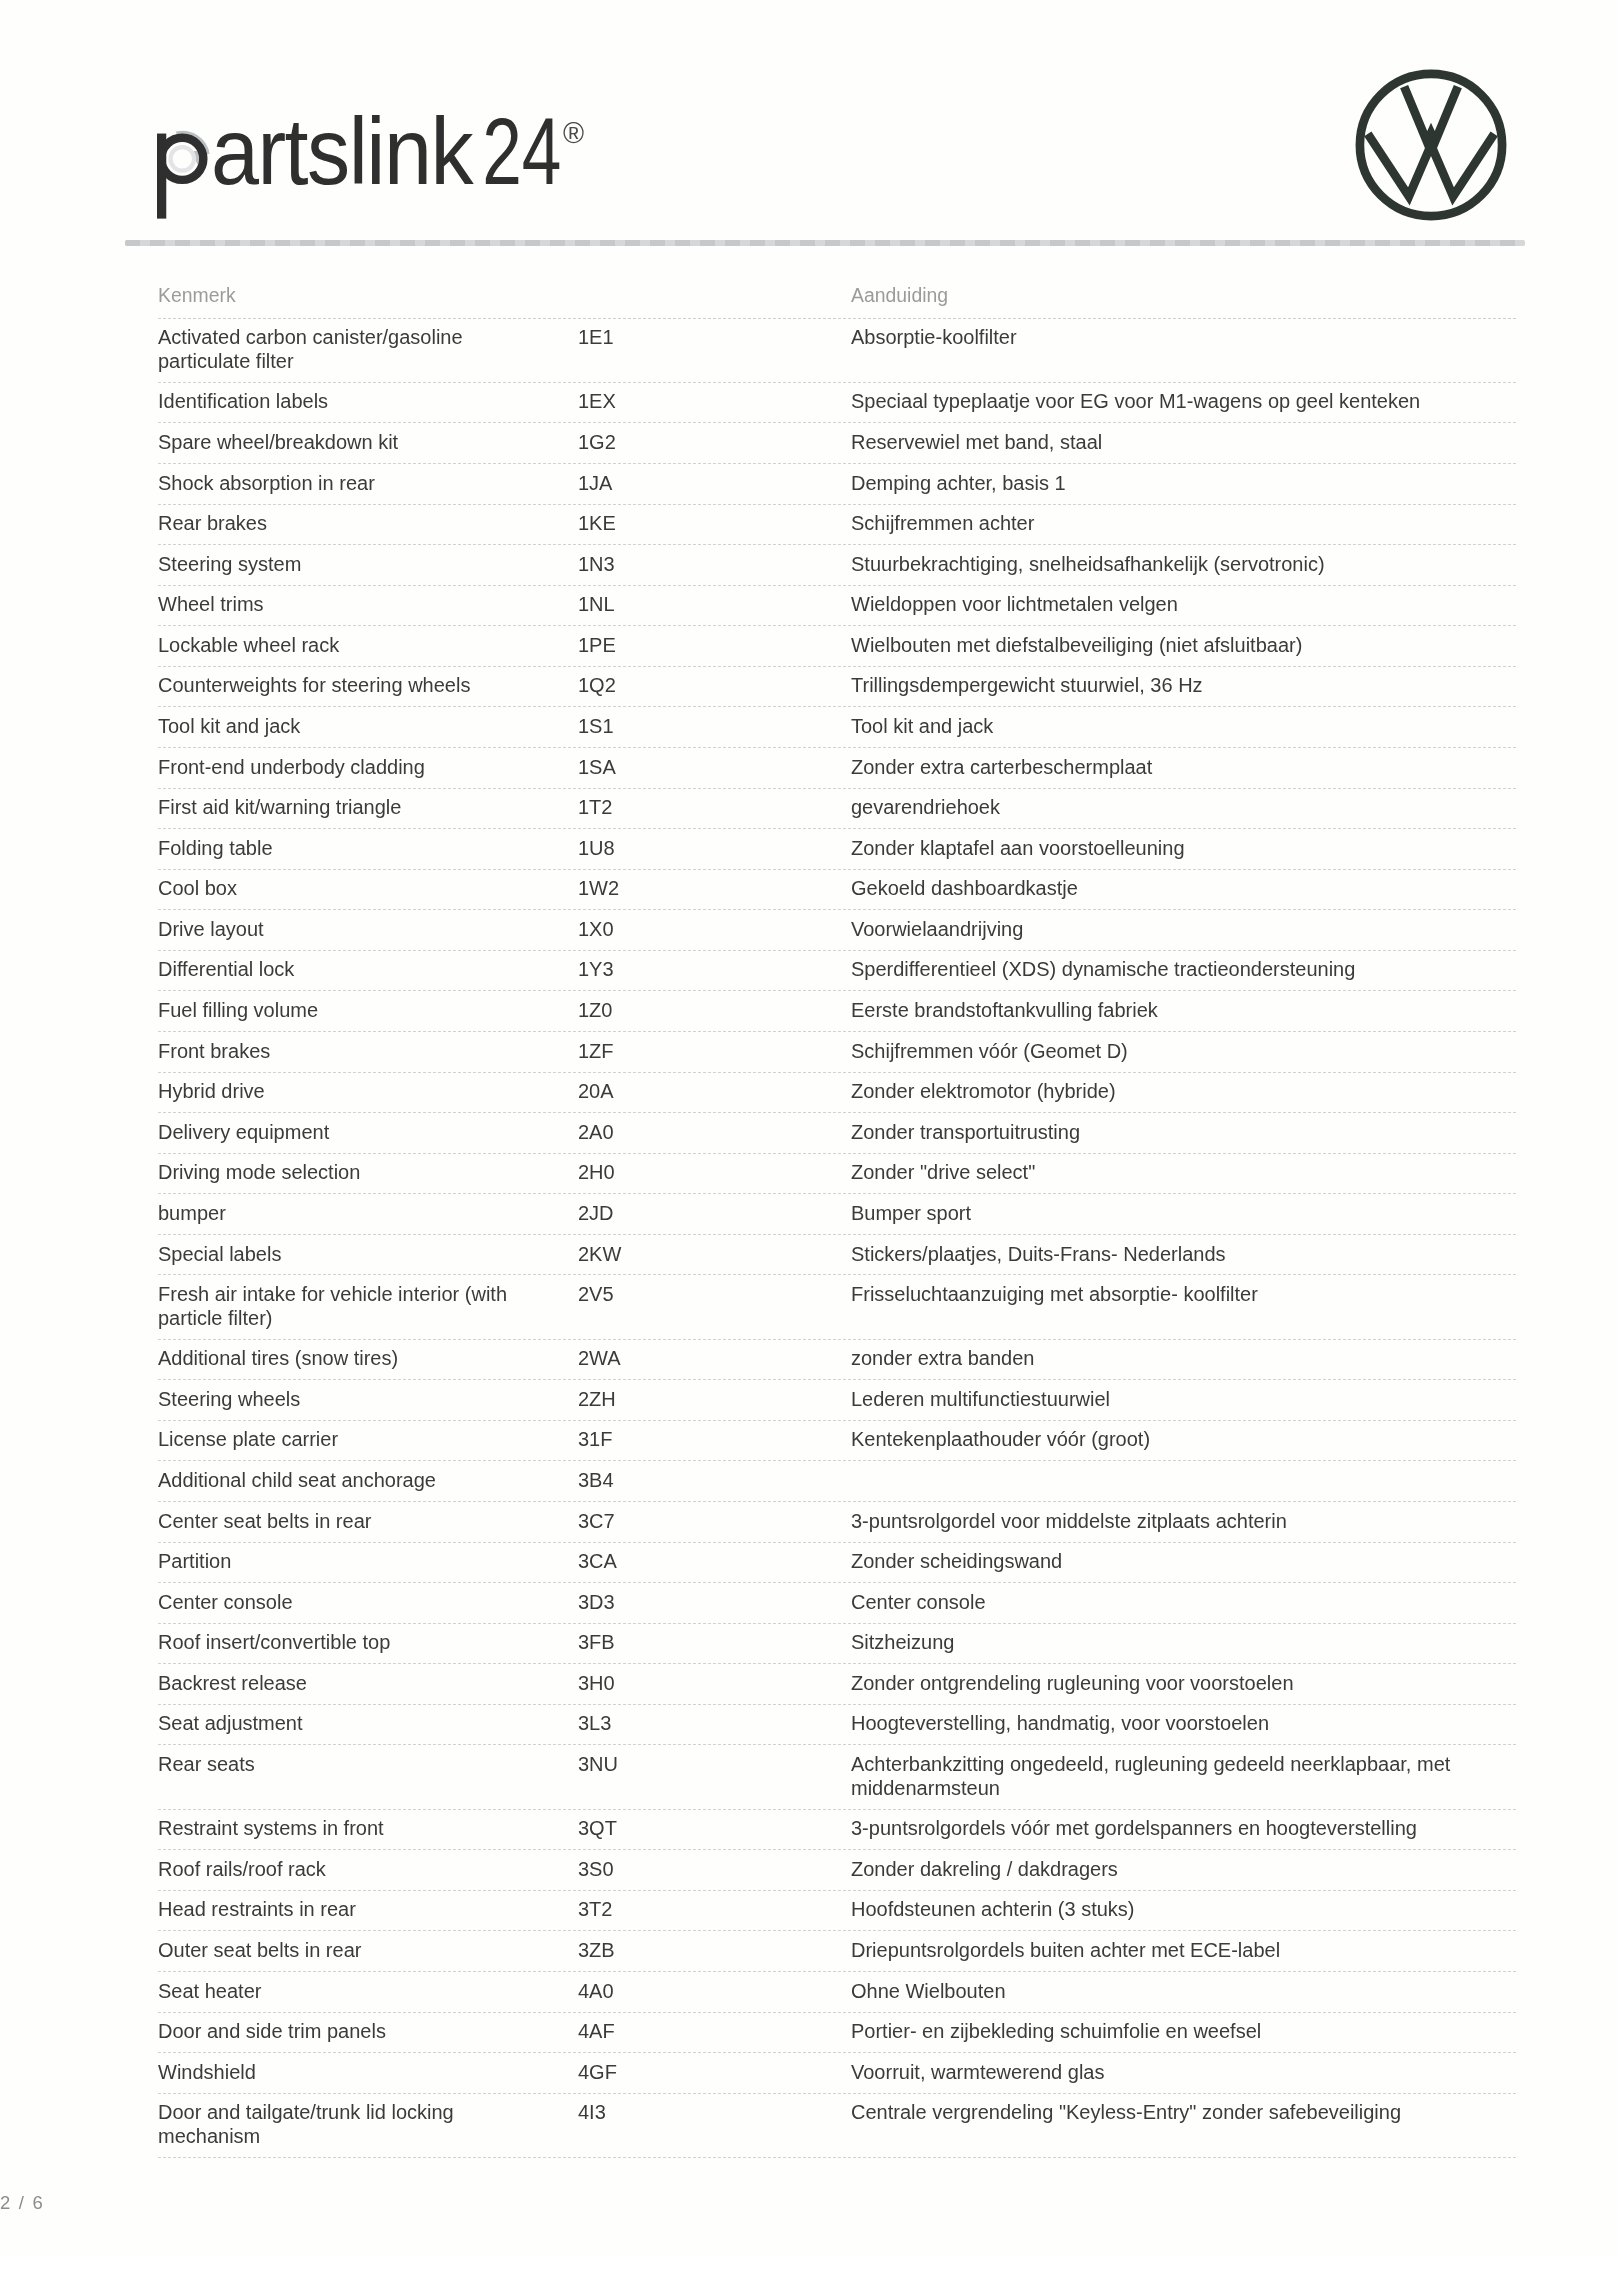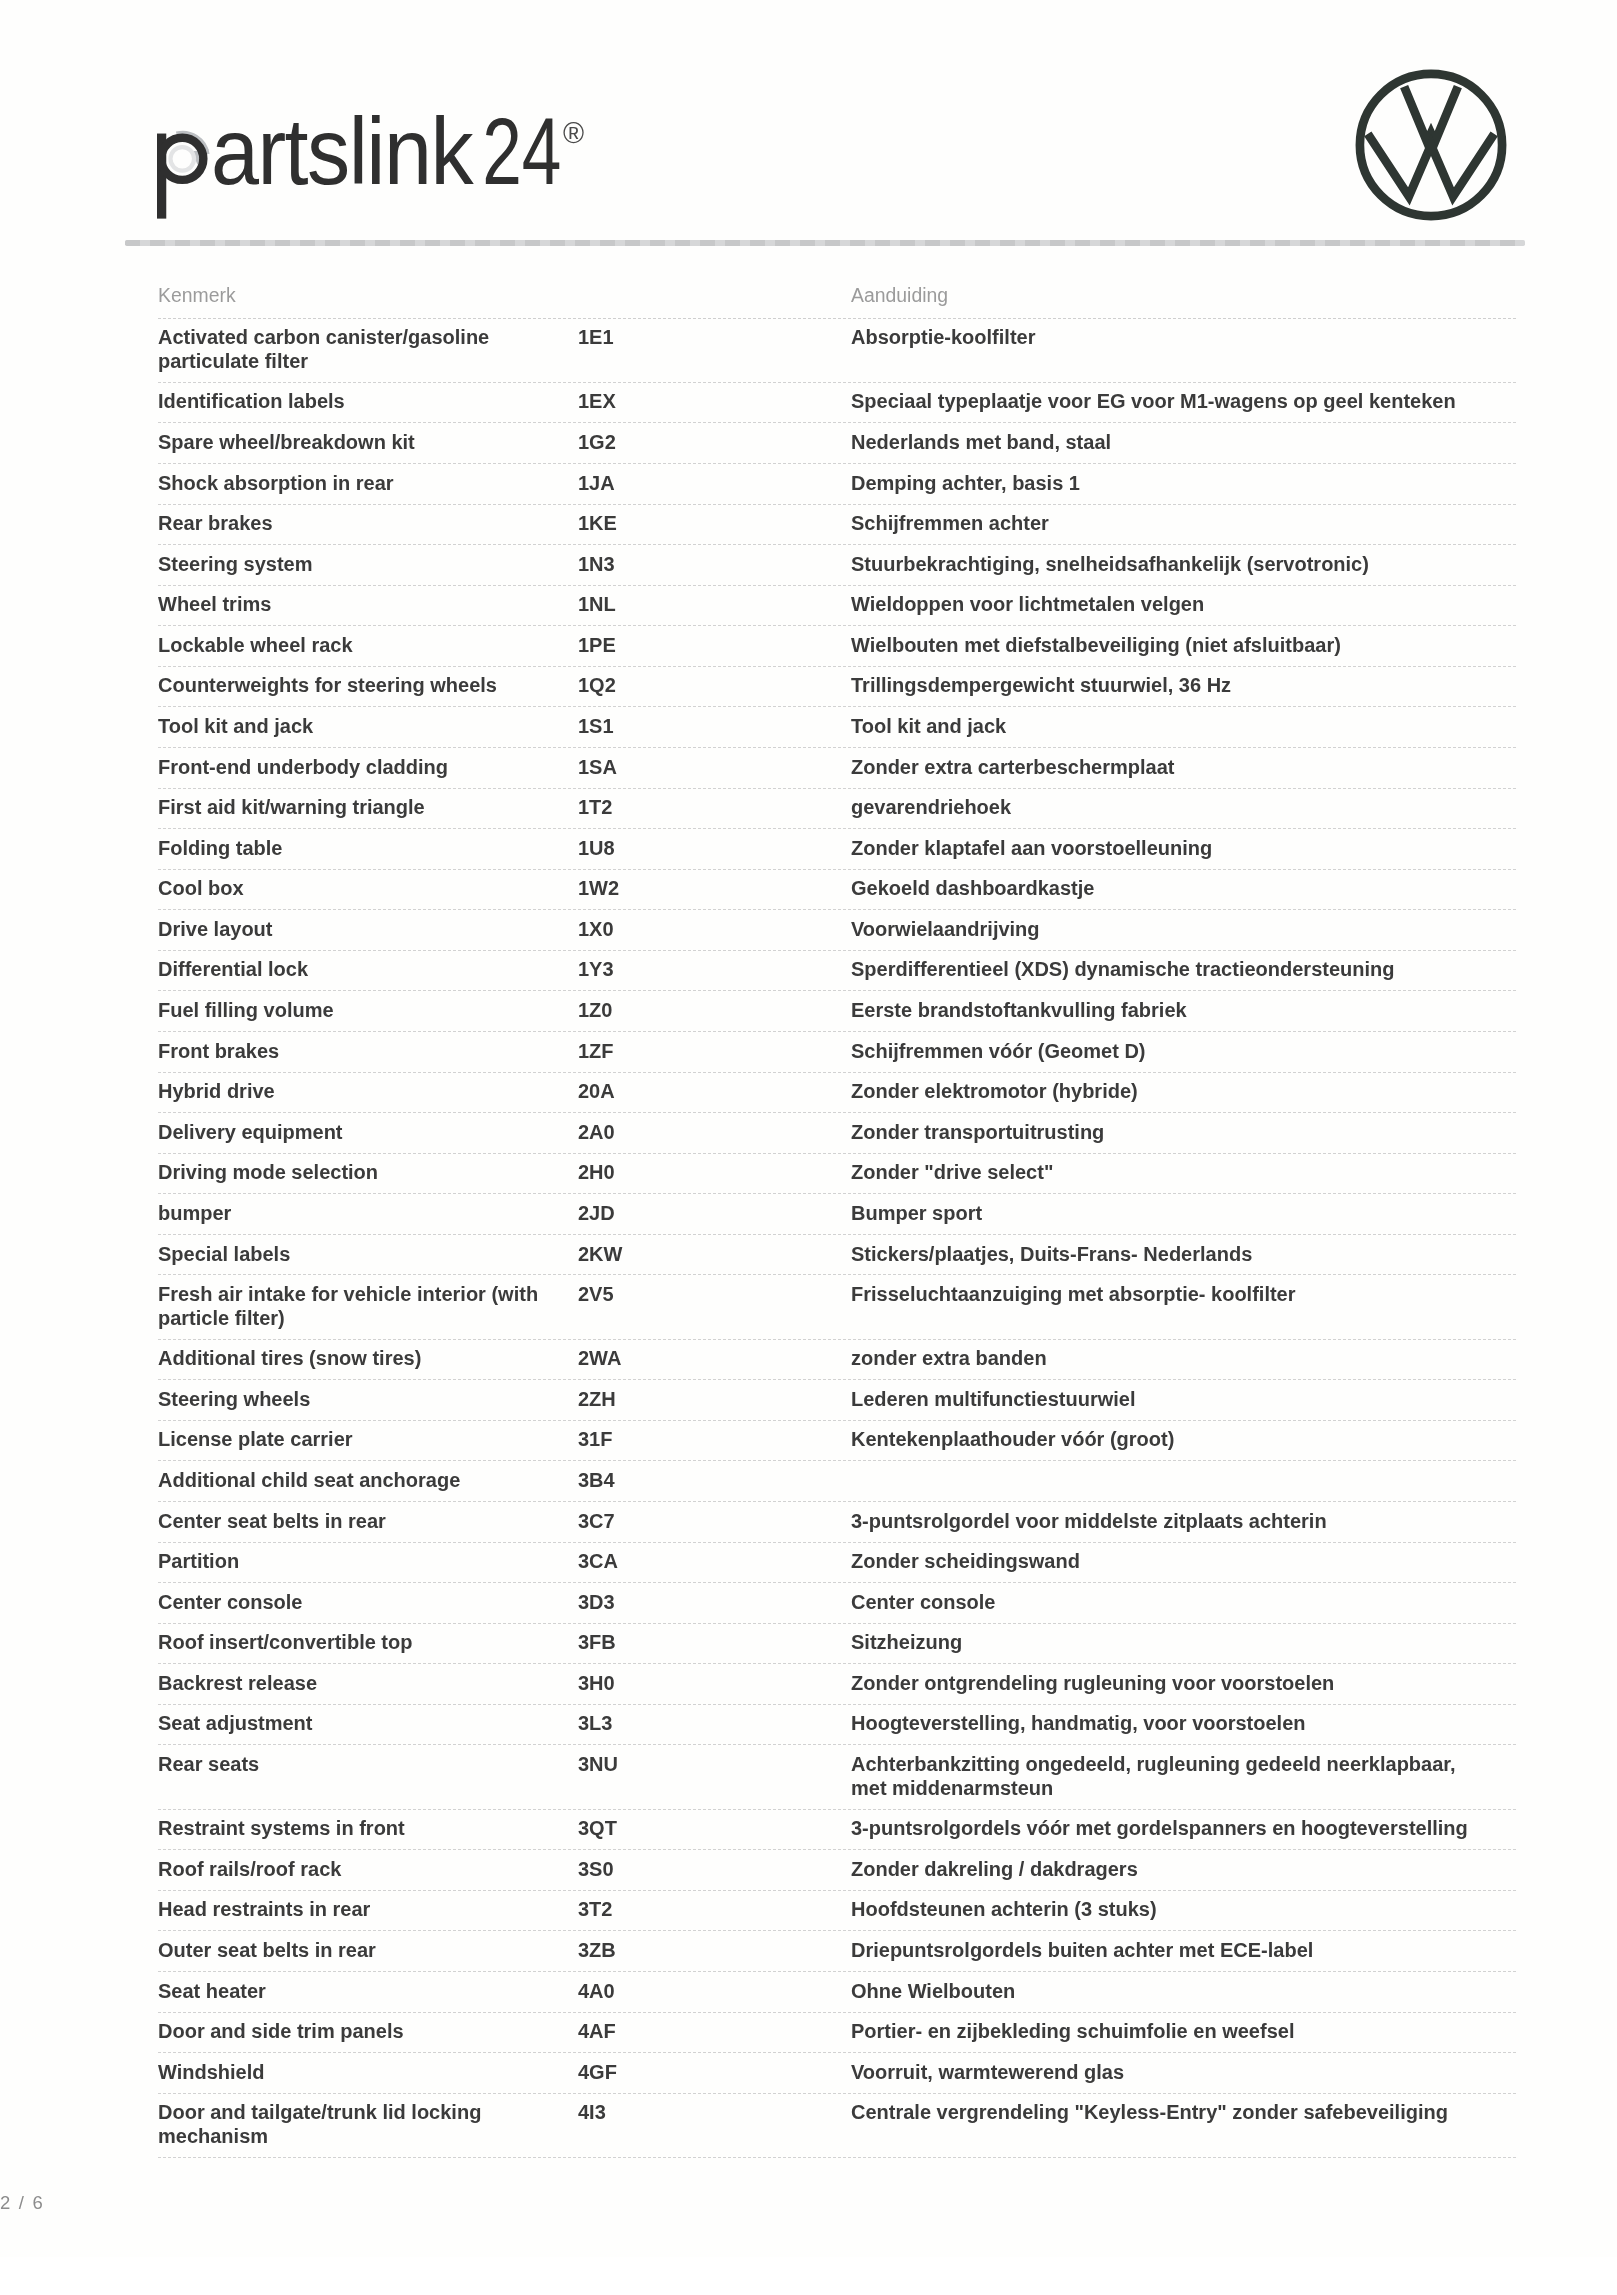--- a/index.html
+++ b/index.html
@@ -27,21 +27,20 @@
   .thead{
     display:grid;grid-template-columns:420px 273px 1fr;
     color:#9b9b9b;font-size:19.4px;
     padding-bottom:10px;
     border-bottom:1.7px dashed #cfcfcf;
   }
   .row{
     display:grid;grid-template-columns:420px 273px 1fr;
     padding:7.6px 0 8.4px 0;
     border-bottom:1.7px dashed #d2d2d2;
-    font-weight:bold;
   }
   .cell{padding-right:22px;}
   .c2{padding-right:8.4px;}
   
   .page-indicator{
     position:absolute;left:0;top:2192px;width:1611px;
     text-align:left;color:#8c8c8c;font-size:18.5px;letter-spacing:1.7px;
   }
   .bottom-line{
     position:absolute;left:0;top:2264px;width:1626px;height:2.5px;
@@ -99,21 +98,21 @@
           <div class="cell c3">Absorptie-koolfilter</div>
         </div>
         <div class="row">
           <div class="cell c1">Identification labels</div>
           <div class="cell c2">1EX</div>
           <div class="cell c3">Speciaal typeplaatje voor EG  voor M1-wagens op geel kenteken</div>
         </div>
         <div class="row">
           <div class="cell c1">Spare wheel/breakdown kit</div>
           <div class="cell c2">1G2</div>
-          <div class="cell c3">Nederlands met band, staal</div>
+          <div class="cell c3">Reservewiel met band, staal</div>
         </div>
         <div class="row">
           <div class="cell c1">Shock absorption in rear</div>
           <div class="cell c2">1JA</div>
           <div class="cell c3">Demping achter, basis 1</div>
         </div>
         <div class="row">
           <div class="cell c1">Rear brakes</div>
           <div class="cell c2">1KE</div>
           <div class="cell c3">Schijfremmen achter</div>

